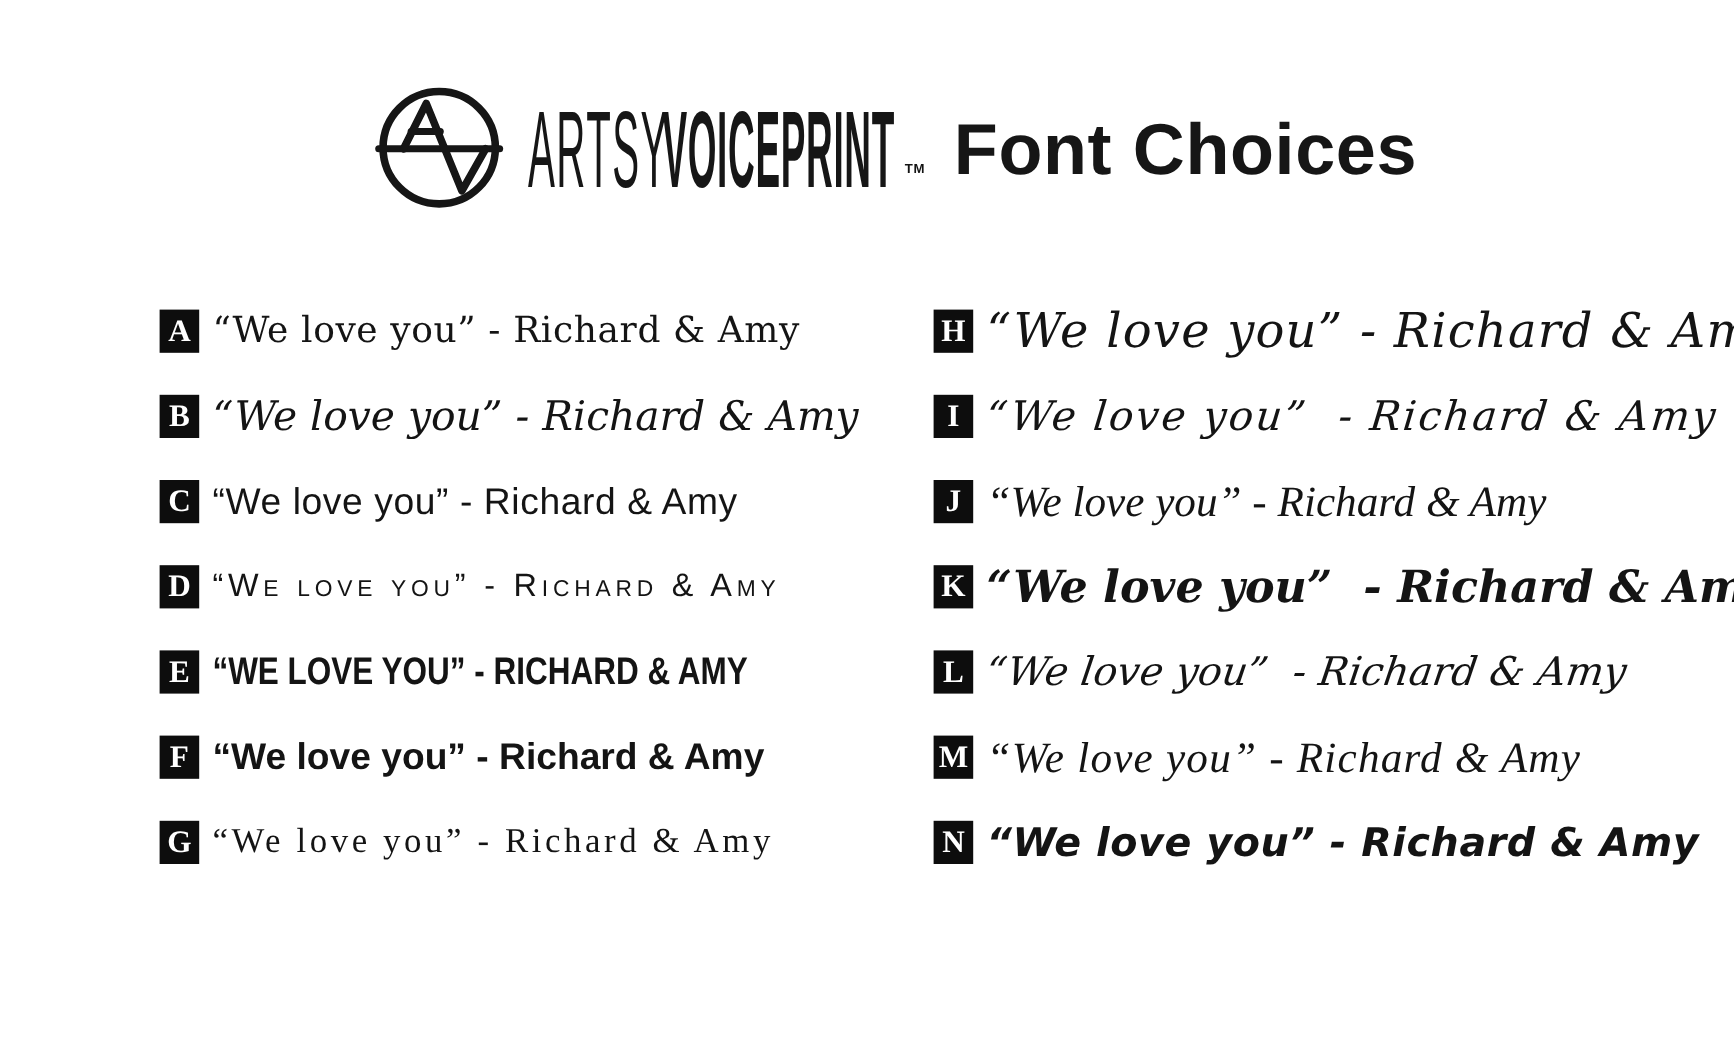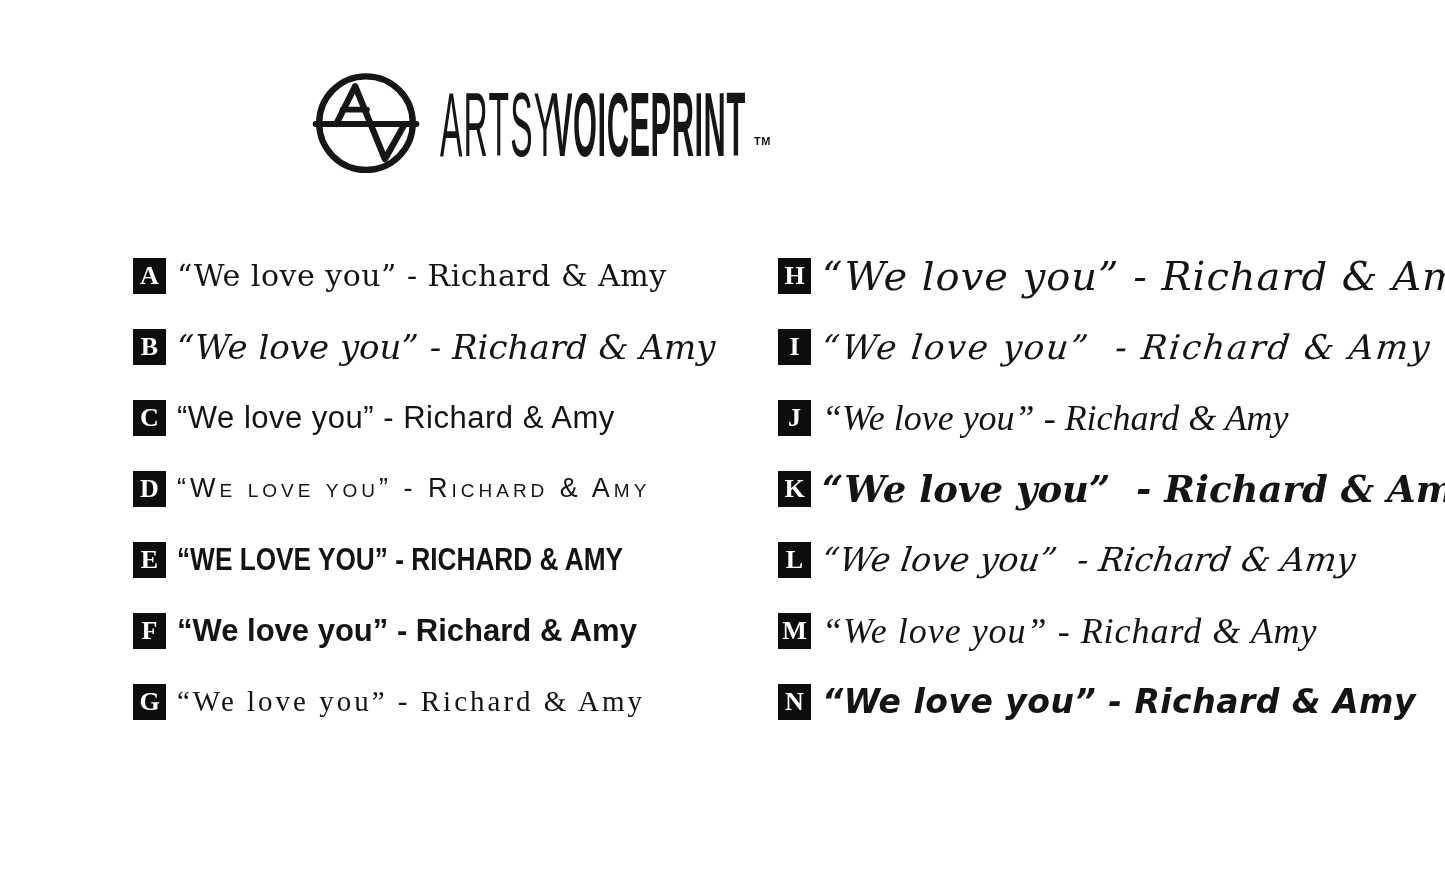--- a/index.html
+++ b/index.html
@@ -90,20 +90,21 @@
     </svg>
 
     <div class="brand-wrap brand-artsy-wrap">
       <span class="brand-word brand-artsy">ARTSY</span>
     </div>
     <div class="brand-wrap brand-voice-wrap">
       <span class="brand-word brand-voice">VOICEPRINT</span>
     </div>
     <span class="tm">TM</span>
 
+    <span class="page-title">Font Choices</span>
   </div>
 
   <div class="specimens">
 
     <div class="cell">
       <span class="badge">A</span>
       <span class="sample f-a">“We love you” - Richard &amp; Amy</span>
     </div>
     <div class="cell">
       <span class="badge">H</span>

